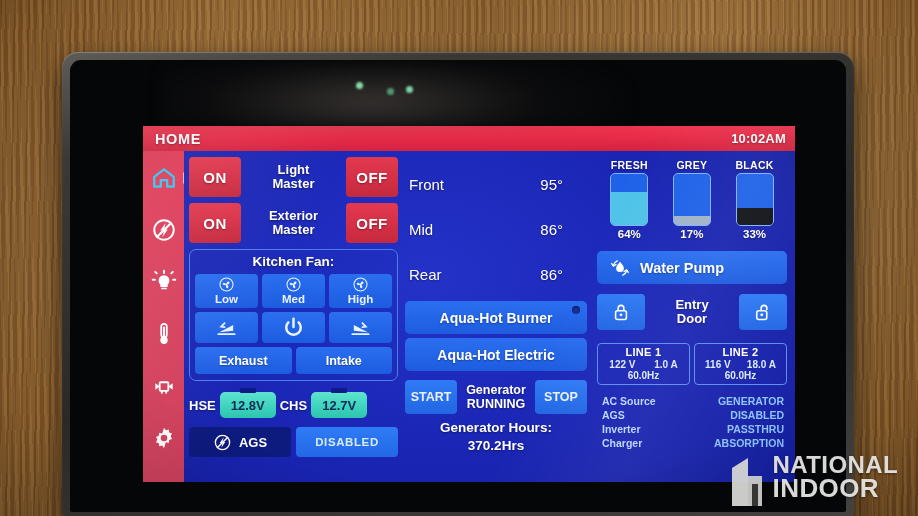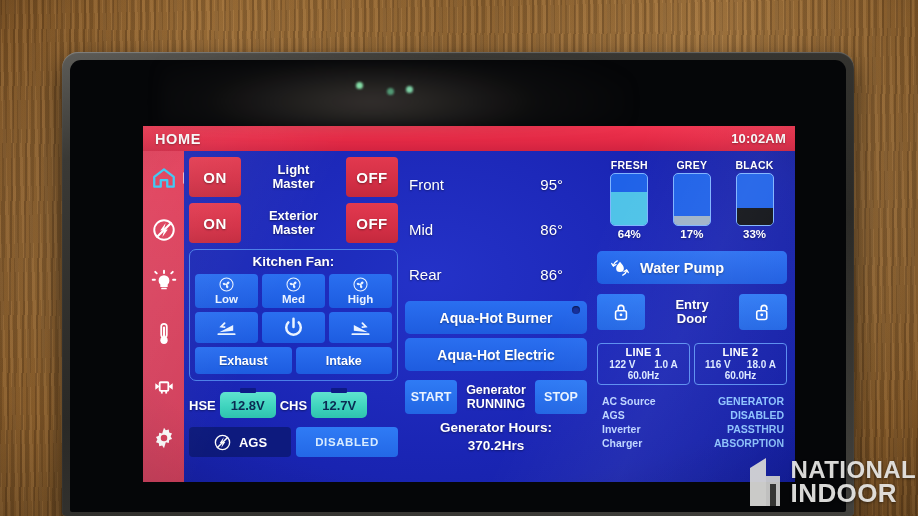--- a/index.html
+++ b/index.html
@@ -227,22 +227,22 @@
     pointer-events: none;
   }
   .screen-vignette {
     position: absolute; left: 143px; top: 126px; width: 652px; height: 356px;
     background: radial-gradient(100% 100% at 50% 45%, rgba(0,0,0,0) 55%, rgba(0,0,0,.22) 100%);
     pointer-events: none;
   }
 
   
   .watermark {
-    position: absolute; right: 2px; bottom: 6px;
-    display: flex; align-items: center; gap: 1px; opacity: .93; pointer-events: none;
+    position: absolute; right: 20px; bottom: 6px;
+    display: flex; gap: 1px; opacity: .93; pointer-events: none;
   }
   .wm-mark { width: 44px; height: 56px; position: relative; }
   .wm-text { display: flex; flex-direction: column; line-height: .93; }
   .wm-text span { color: #e8e8e6; font-weight: bold; letter-spacing: .4px; text-shadow: 0 1px 3px rgba(0,0,0,.5); }
   .wm-1 { font-size: 24px; }
   .wm-2 { font-size: 26px; }
   .wm-3 { font-size: 21px; }
 </style>
 </head>
 <body>

